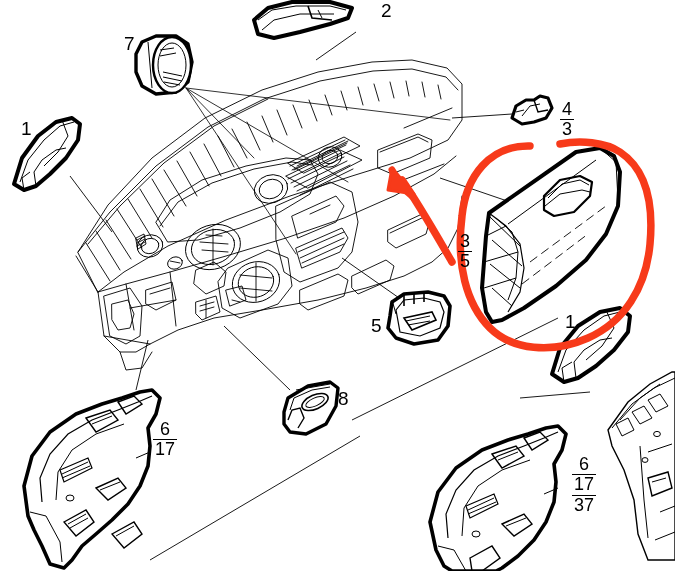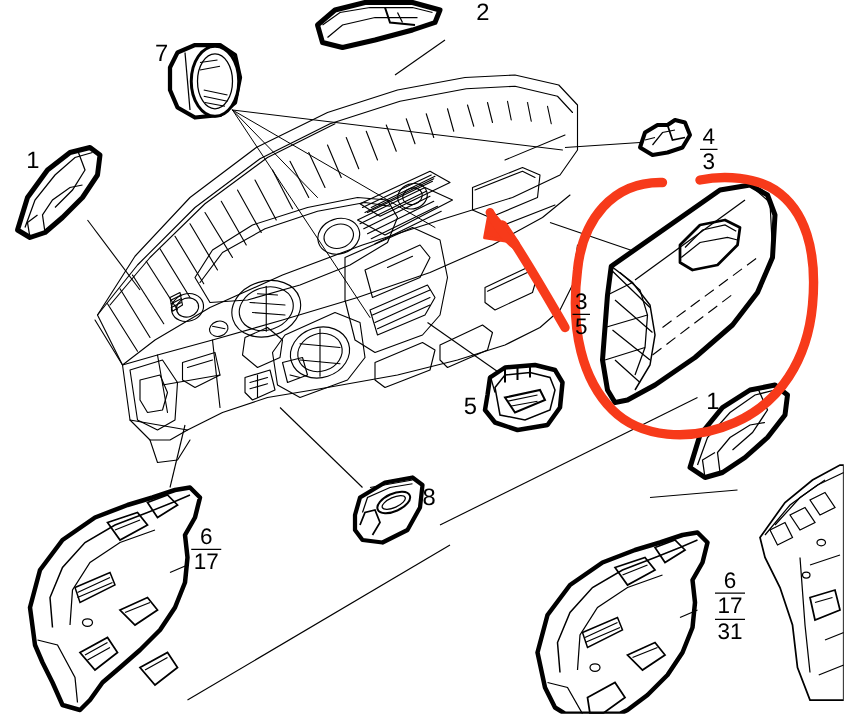--- a/index.html
+++ b/index.html
@@ -353,16 +353,16 @@
 </div>
 
 <div class="frac" style="left:153px;top:420px;">
   <span class="num">6</span>
   <span>17</span>
 </div>
 
 <div class="frac" style="left:572px;top:455px;">
   <span class="num">6</span>
   <span class="mid">17</span>
-  <span>31</span>
+  <span>37</span>
 </div>
 
 </div>
 
 </body></html>

